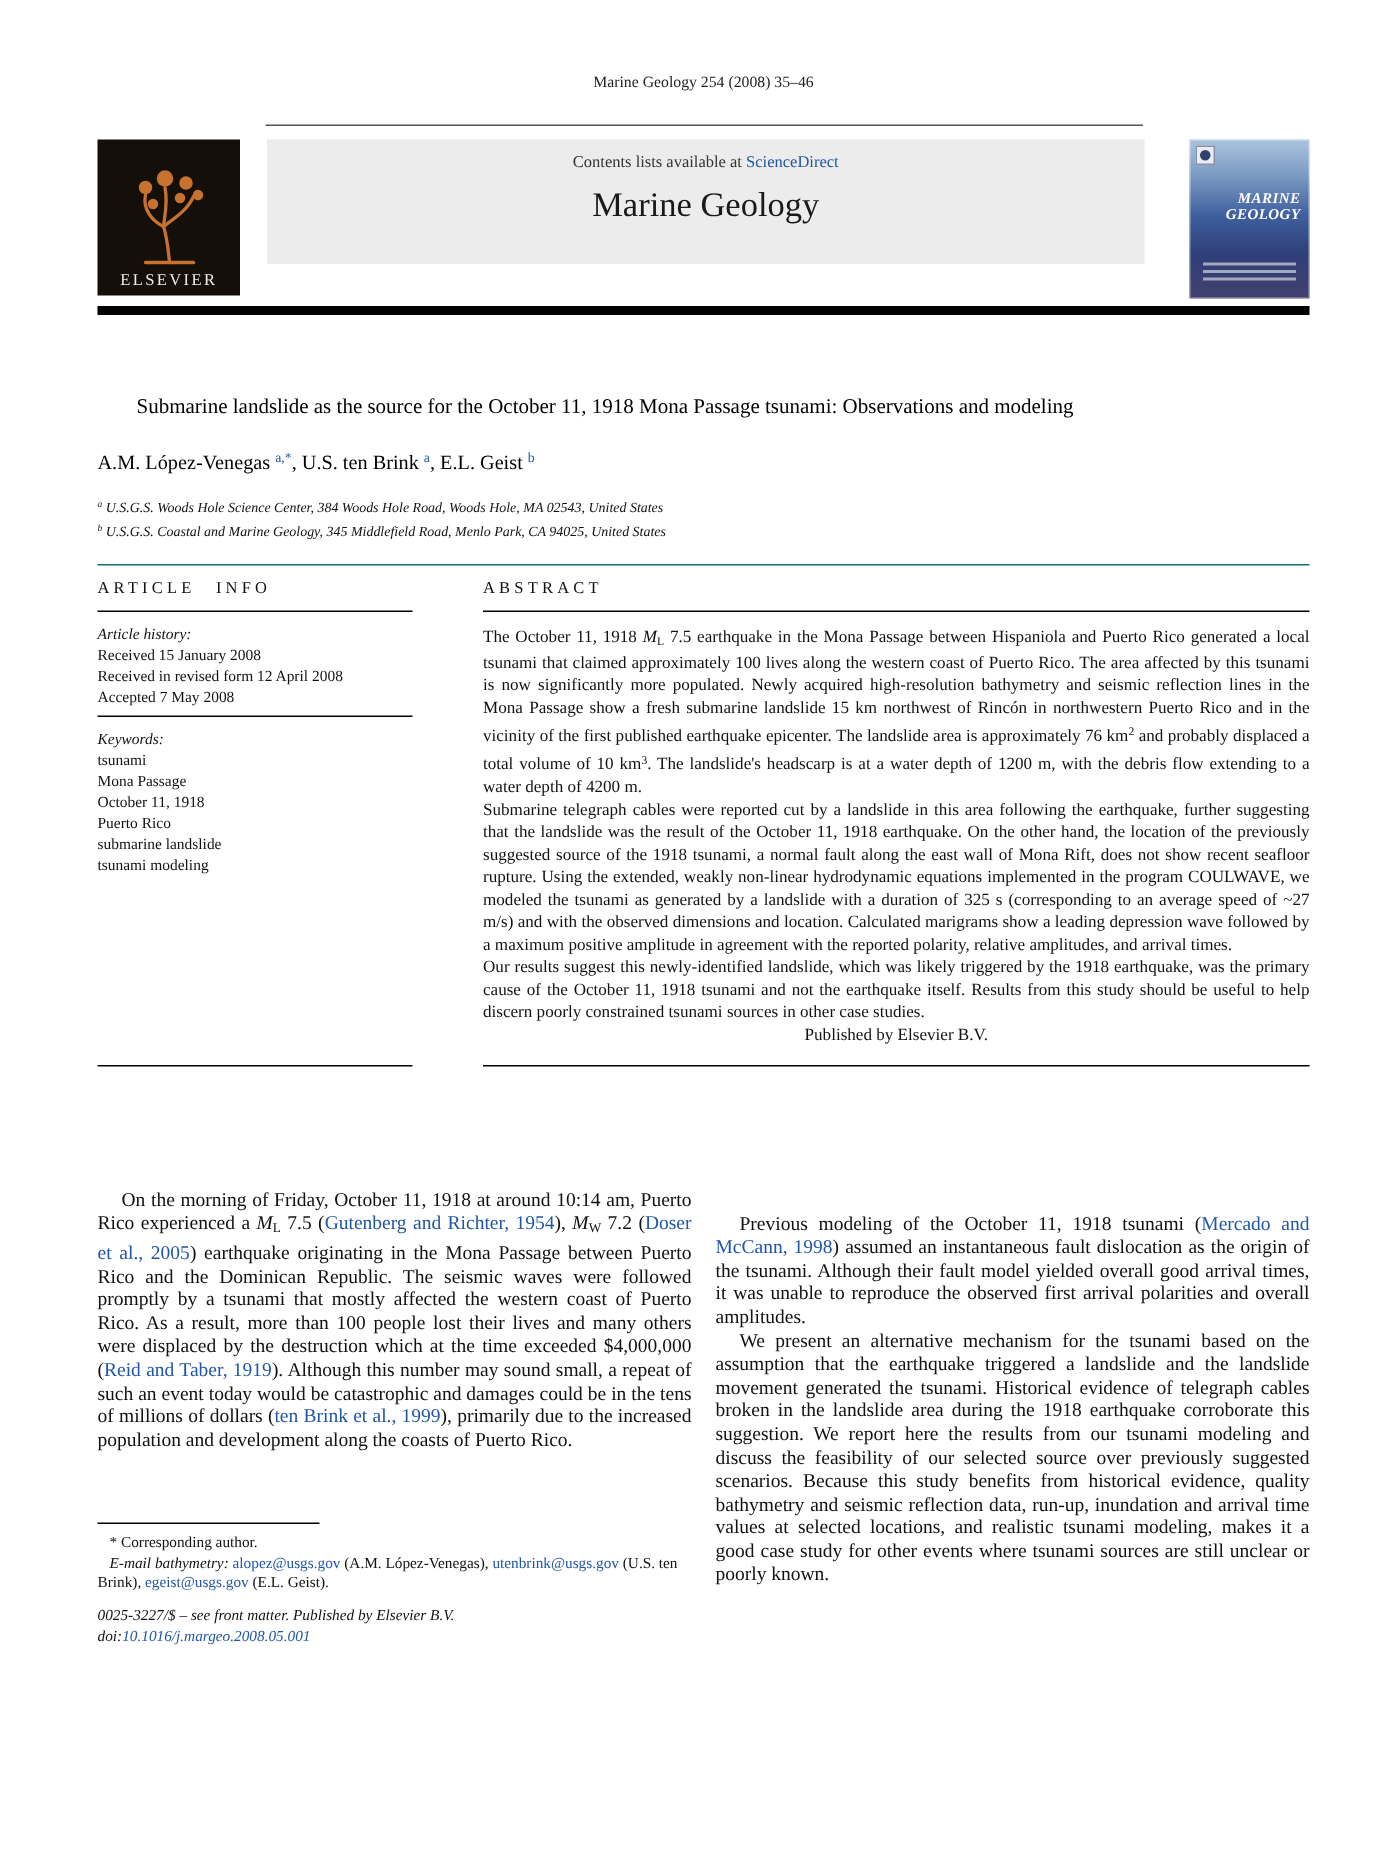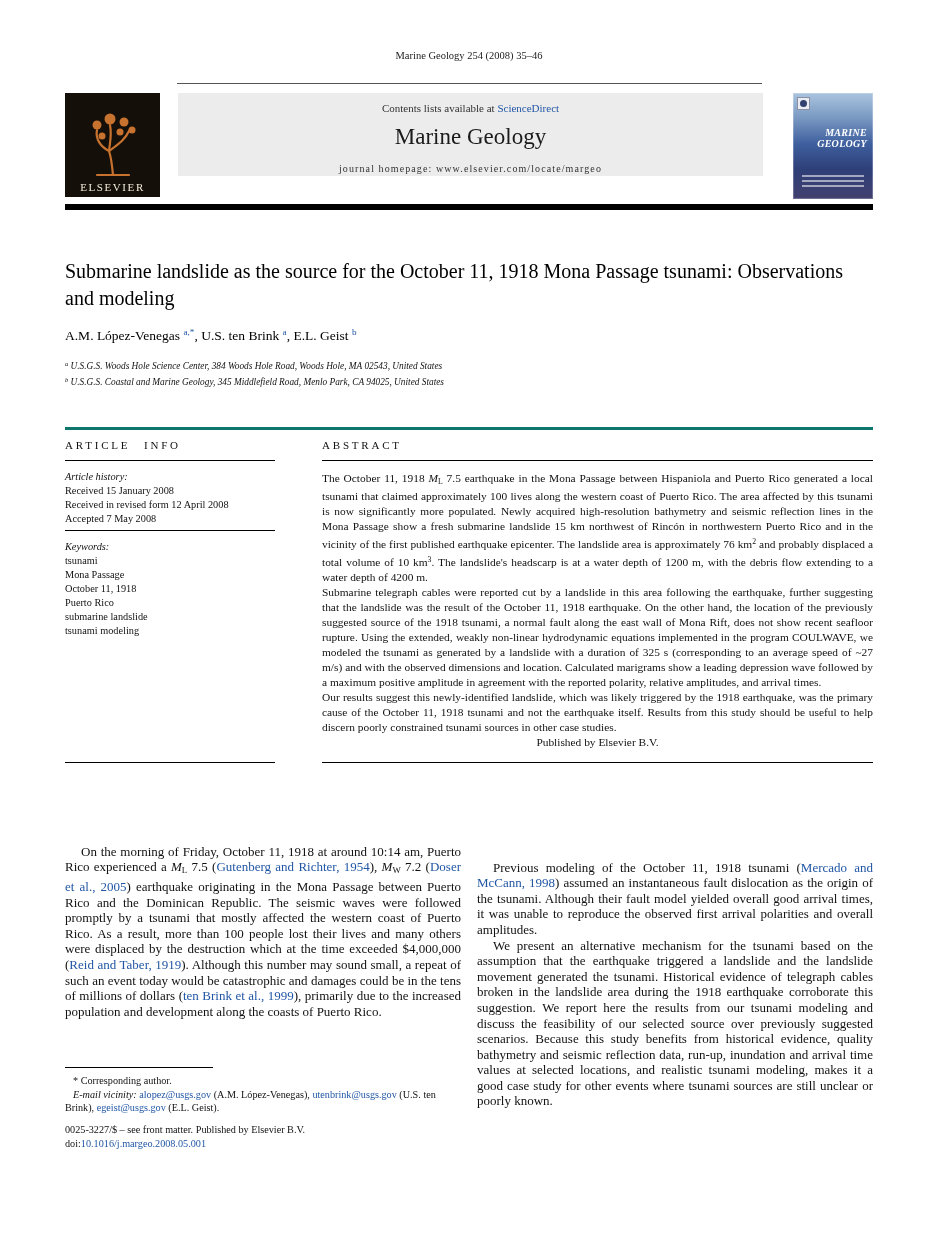--- a/index.html
+++ b/index.html
@@ -56,28 +56,28 @@
   .cover-title {
     color: #fff; font-style: italic; font-weight: bold; font-size: 10px;
     line-height: 11px; text-align: right; padding: 34px 6px 0; letter-spacing: .3px;
   }
   .cover-lines { position: absolute; bottom: 9px; left: 0; right: 0; }
   .cover-lines i { display: block; height: 2px; background: rgba(255,255,255,.55); margin: 3px 9px; }
 
   .black-bar { height: 6px; background: var(--bar-color, #000); margin-top: 5px; }
 
   
-  .title { font-size: 20px; line-height: 27px; font-weight: 400; color: #000; margin-top: 48px; }
+  .title { font-size: 14px; line-height: 27px; font-weight: 400; color: #000; margin-top: 48px; margin-left: 26px; }
   .authors { font-size: 13.5px; line-height: 17px; margin-top: 12px; color: #000; }
   .affiliations { margin-top: 13px; font-size: 9.3px; line-height: 13px; color: #111; }
   .aff-text { font-style: italic; }
   .aff-marker { font-style: italic; }
 
   
-  .meta { display: grid; grid-template-columns: 210px 1fr; column-gap: 47px; border-top: 3px solid #0f766e; margin-top: 38px; }
+  .meta { display: grid; grid-template-columns: 210px 1fr; column-gap: 47px; border-top: 1px solid #0f766e; margin-top: 14px; }
   .meta-left, .meta-right { border-bottom: 1px solid #000; }
   .meta-header {
     font-size: 11px; letter-spacing: 2.8px; word-spacing: 8px; color: #111;
     padding: 9px 0; border-bottom: 1px solid #000;
   }
   .meta-block { font-size: 10.3px; line-height: 14px; padding: 9px 0 4px; }
   .meta-block.history { border-bottom: 1px solid #000; }
   .meta-label { font-style: italic; }
   .abstract-body { padding: 10px 0 12px; font-size: 11.4px; line-height: 15px; text-align: justify; }
   .abstract-body p { margin: 0; }
@@ -91,21 +91,21 @@
   .body-p.indent { text-indent: 16px; }
   .col-left .body-p { margin-top: 11px; }
   .col-right { padding-top: 27px; }
 
   
   .footnote { margin-top: 48px; }
   .footnote-rule { width: 148px; border-top: 1px solid #000; margin-bottom: 6px; }
   .fn-line { font-size: 10.2px; line-height: 13.5px; }
   .fn-line.fn-first { text-indent: 8px; }
   .fn-emails { text-indent: 8px; }
-  .footer { margin-top: 8px; font-size: 10.2px; line-height: 14px; }
+  .footer { margin-top: 8px; font-size: 10.2px; line-height: 14px; font-style: italic; }
 
   
   .seg-i { font-style: italic; }
   .seg-sub { font-size: 68%; vertical-align: -0.25em; }
   .seg-sup { font-size: 68%; vertical-align: 0.5em; }
   .seg-link { color: var(--link-color, #2156a5); }
 </style>
 </head>
 <body>
 
@@ -130,21 +130,20 @@
         <path d="M14 66 H46"></path>
       </svg>
       <div class="logo-text">ELSEVIER</div>
     </div>
 
     <div class="banner-center">
       <div class="contents-line">
         <span>Contents lists available at </span><span class="sd-link">ScienceDirect</span>
       </div>
       <div class="journal-name">Marine Geology</div>
-      <div class="homepage-line">journal homepage: www.elsevier.com/locate/margeo</div>
     </div>
 
     <div class="cover">
       <div class="cover-chip"></div>
       <div class="cover-title">MARINE GEOLOGY</div>
       <div class="cover-lines">
           <i></i>
           <i></i>
           <i></i>
         </div>
@@ -197,21 +196,21 @@
     </div>
   </div>
 
   <div class="body-cols">
     <div class="col col-left">
       <p class="body-p indent"><span class="">On the morning of Friday, October 11, 1918 at around 10:14 am, Puerto Rico experienced a </span><span class="seg-i">M</span><span class="seg-sub">L</span><span class=""> 7.5 (</span><span class="seg-link">Gutenberg and Richter, 1954</span><span class="">), </span><span class="seg-i">M</span><span class="seg-sub">W</span><span class=""> 7.2 (</span><span class="seg-link">Doser et al., 2005</span><span class="">) earthquake originating in the Mona Passage between Puerto Rico and the Dominican Republic. The seismic waves were followed promptly by a tsunami that mostly affected the western coast of Puerto Rico. As a result, more than 100 people lost their lives and many others were displaced by the destruction which at the time exceeded $4,000,000 (</span><span class="seg-link">Reid and Taber, 1919</span><span class="">). Although this number may sound small, a repeat of such an event today would be catastrophic and damages could be in the tens of millions of dollars (</span><span class="seg-link">ten Brink et al., 1999</span><span class="">), primarily due to the increased population and development along the coasts of Puerto Rico.</span></p>
 
       <div class="footnote">
         <div class="footnote-rule"></div>
         <div class="fn-line fn-first">* Corresponding author.</div>
-        <div class="fn-line fn-emails"><span class="seg-i">E-mail vicinity: </span><span class="seg-link">alopez@usgs.gov</span><span class=""> (A.M. López-Venegas), </span><span class="seg-link">utenbrink@usgs.gov</span><span class=""> (U.S. ten Brink), </span><span class="seg-link">egeist@usgs.gov</span><span class=""> (E.L. Geist).</span></div>
+        <div class="fn-line fn-emails"><span class="seg-i">E-mail bathymetry: </span><span class="seg-link">alopez@usgs.gov</span><span class=""> (A.M. López-Venegas), </span><span class="seg-link">utenbrink@usgs.gov</span><span class=""> (U.S. ten Brink), </span><span class="seg-link">egeist@usgs.gov</span><span class=""> (E.L. Geist).</span></div>
       </div>
     </div>
 
     <div class="col col-right">
       <p class="body-p indent"><span class="">Previous modeling of the October 11, 1918 tsunami (</span><span class="seg-link">Mercado and McCann, 1998</span><span class="">) assumed an instantaneous fault dislocation as the origin of the tsunami. Although their fault model yielded overall good arrival times, it was unable to reproduce the observed first arrival polarities and overall amplitudes.</span></p>
       <p class="body-p indent"><span class="">We present an alternative mechanism for the tsunami based on the assumption that the earthquake triggered a landslide and the landslide movement generated the tsunami. Historical evidence of telegraph cables broken in the landslide area during the 1918 earthquake corroborate this suggestion. We report here the results from our tsunami modeling and discuss the feasibility of our selected source over previously suggested scenarios. Because this study benefits from historical evidence, quality bathymetry and seismic reflection data, run-up, inundation and arrival time values at selected locations, and realistic tsunami modeling, makes it a good case study for other events where tsunami sources are still unclear or poorly known.</span></p>
     </div>
   </div>
 
   <div class="footer">

